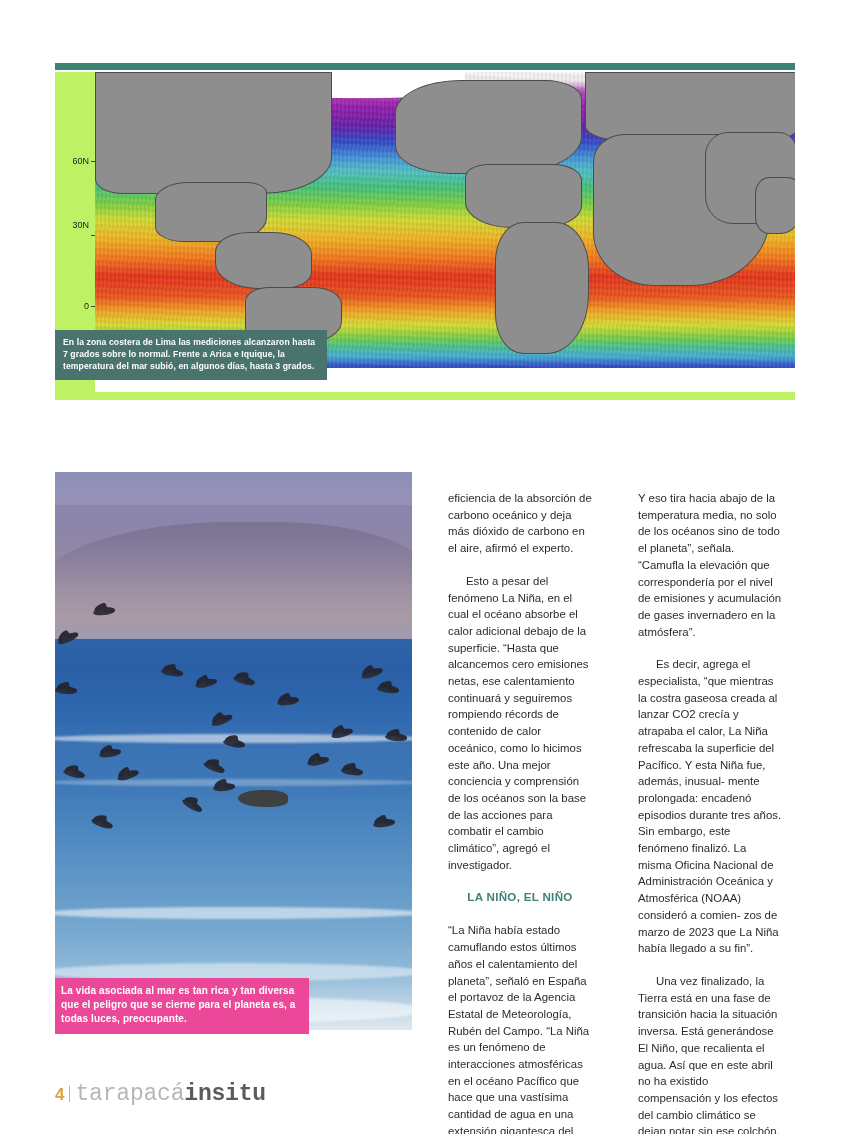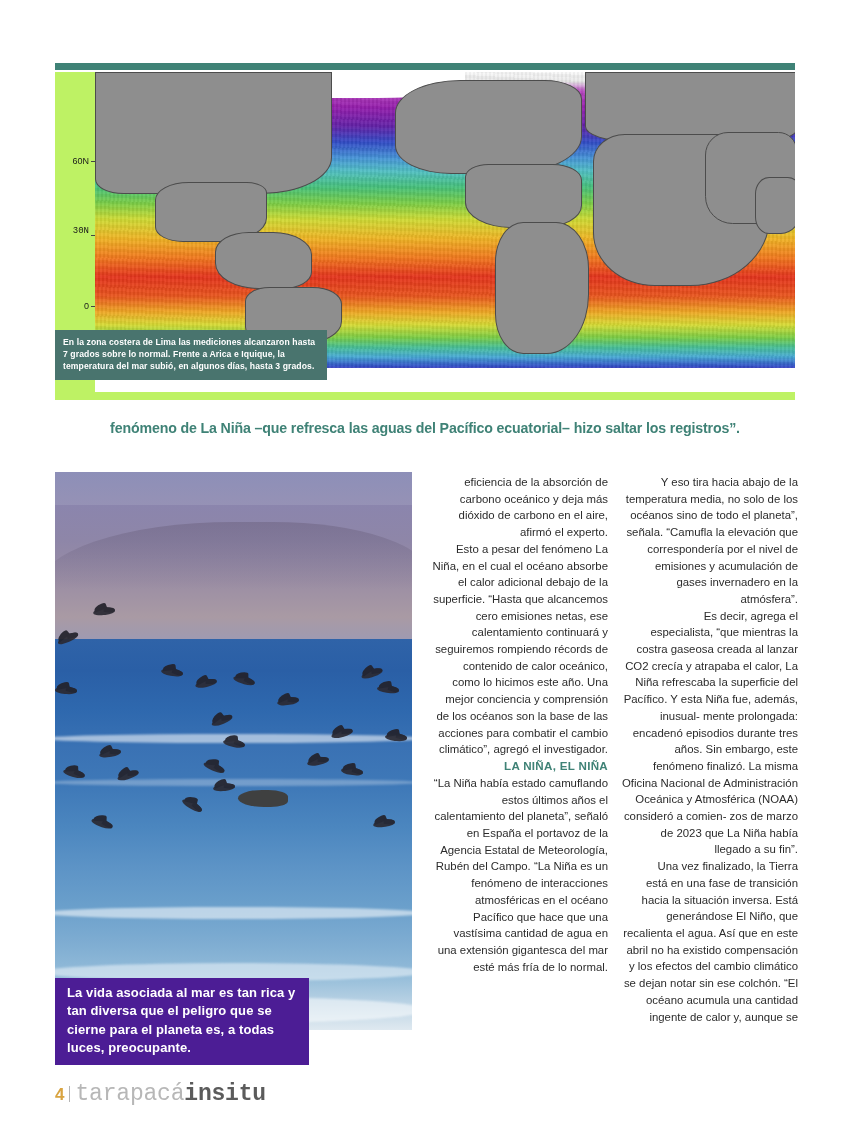--- a/index.html
+++ b/index.html
@@ -201,46 +201,45 @@
     border-radius: 55% 45% 40% 60%;
     opacity: .9;
   }
 
   
   .photo-caption {
     position: absolute;
     left: 55px;
     top: 978px;
     width: 254px;
-    background: #4c1d95;
-    padding: 6px 8px 7px 12px;
+    background: #ec4899;
+    padding: 6px 8px 7px 6px;
     box-sizing: border-box;
     color: #ffffff;
-    font-size: 13px;
+    font-size: 10px;
     font-weight: bold;
     line-height: 1.42;
     letter-spacing: .1px;
   }
 
   
   .column {
     position: absolute;
     top: 474px;
     width: 176px;
     font-size: 11.4px;
     line-height: 1.465;
     color: #2b2b2b;
     text-align: left;
     font-family: "Liberation Sans", sans-serif;
   }
   .col-1 { left: 432px; }
   .col-2 { left: 622px; }
   .column p {
-    margin: 0;
-    text-align: right;
+    margin: 16px;
   }
   .column p.indent { text-indent: 18px; }
   .subhead {
     margin: 13px 0 0 0;
     text-align: center;
     color: #3f8276;
     font-weight: bold;
     font-size: 11.6px;
     letter-spacing: .3px;
   }
@@ -277,21 +276,21 @@
   .brand-bold { color: #5b5b5b; font-weight: bold; }
 </style>
 </head>
 <body>
 
 <div class="top-rule"></div>
 
 <div class="map-figure">
 
   <div class="map-axis-label" style="top:84px;">60N</div>
-  <div class="map-axis-label" style="top:154px;font-family:Liberation Mono, monospace;">30N</div>
+  <div class="map-axis-label" style="top:148px;">30N</div>
   <div class="map-axis-label" style="top:229px;">0</div>
   <div class="map-axis-label" style="top:300px;">30S</div>
 
   <div class="map-tick" style="top:89px;"></div>
   <div class="map-tick" style="top:163px;"></div>
   <div class="map-tick" style="top:234px;"></div>
   <div class="map-tick" style="top:305px;"></div>
 
   <div class="map-plot">
     <div class="sst-bands"></div>
@@ -313,21 +312,20 @@
     <div class="land" style="left:490px;top:0;width:210px;height:68px;border-radius:0 0 18% 22%;"></div>
     <div class="land" style="left:498px;top:62px;width:175px;height:150px;border-radius:18% 22% 45% 35%;"></div>
     <div class="land" style="left:610px;top:60px;width:90px;height:90px;border-radius:25% 20% 30% 30%;"></div>
     <div class="land" style="left:660px;top:105px;width:45px;height:55px;border-radius:30% 30% 45% 30%;"></div>
   </div>
 </div>
 
 <div class="map-caption">En la zona costera de Lima las mediciones alcanzaron hasta 7 grados sobre lo normal. Frente a Arica e Iquique, la temperatura del mar subió, en algunos días, hasta 3 grados.</div>
 
 <div class="pull-quote">
-  <div>fenómeno de La Niña –que refresca las aguas del Pacífico ecuatorial– hizo saltar los registros”.</div>
 </div>
 
 <div class="photo">
   <div class="photo-sky"></div>
   <div class="photo-hills"></div>
   <div class="photo-hill-ridge"></div>
   <div class="photo-sea"></div>
 
   <div class="wave" style="top:47%;height:9px;"></div>
   <div class="wave" style="top:55%;height:7px;opacity:.5;"></div>
@@ -360,21 +358,21 @@
   <div class="bird" style="left:286px;top:296px;transform:rotate(8deg);"></div>
   <div class="bird" style="left:318px;top:348px;transform:rotate(-7deg);"></div>
   <div class="bird" style="left:36px;top:348px;transform:rotate(19deg);"></div>
 </div>
 
 <div class="photo-caption">La vida asociada al mar es tan rica y tan diversa que el peligro que se cierne para el planeta es, a todas luces, preocupante.</div>
 
 <div class="column col-1">
   <p>eficiencia de la absorción de carbono oceánico y deja más dióxido de carbono en el aire, afirmó el experto.</p>
   <p class="indent">Esto a pesar del fenómeno La Niña, en el cual el océano absorbe el calor adicional debajo de la superficie. “Hasta que alcancemos cero emisiones netas, ese calentamiento continuará y seguiremos rompiendo récords de contenido de calor oceánico, como lo hicimos este año. Una mejor conciencia y comprensión de los océanos son la base de las acciones para combatir el cambio climático”, agregó el investigador.</p>
-  <p class="subhead">LA NIÑA, EL NIÑA</p>
+  <p class="subhead">LA NIÑO, EL NIÑO</p>
   <p>“La Niña había estado camuflando estos últimos años el calentamiento del planeta”, señaló en España el portavoz de la Agencia Estatal de Meteorología, Rubén del Campo. “La Niña es un fenómeno de interacciones atmosféricas en el océano Pacífico que hace que una vastísima cantidad de agua en una extensión gigantesca del mar esté más fría de lo normal.</p>
 </div>
 
 <div class="column col-2">
   <p>Y eso tira hacia abajo de la temperatura media, no solo de los océanos sino de todo el planeta”, señala. “Camufla la elevación que correspondería por el nivel de emisiones y acumulación de gases invernadero en la atmósfera”.</p>
   <p class="indent">Es decir, agrega el especialista, “que mientras la costra gaseosa creada al lanzar CO2 crecía y atrapaba el calor, La Niña refrescaba la superficie del Pacífico. Y esta Niña fue, además, inusual- mente prolongada: encadenó episodios durante tres años. Sin embargo, este fenómeno finalizó. La misma Oficina Nacional de Administración Oceánica y Atmosférica (NOAA) consideró a comien- zos de marzo de 2023 que La Niña había llegado a su fin”.</p>
   <p class="indent">Una vez finalizado, la Tierra está en una fase de transición hacia la situación inversa. Está generándose El Niño, que recalienta el agua. Así que en este abril no ha existido compensación y los efectos del cambio climático se dejan notar sin ese colchón. “El océano acumula una cantidad ingente de calor y, aunque se</p>
 </div>
 
 <div class="footer">

